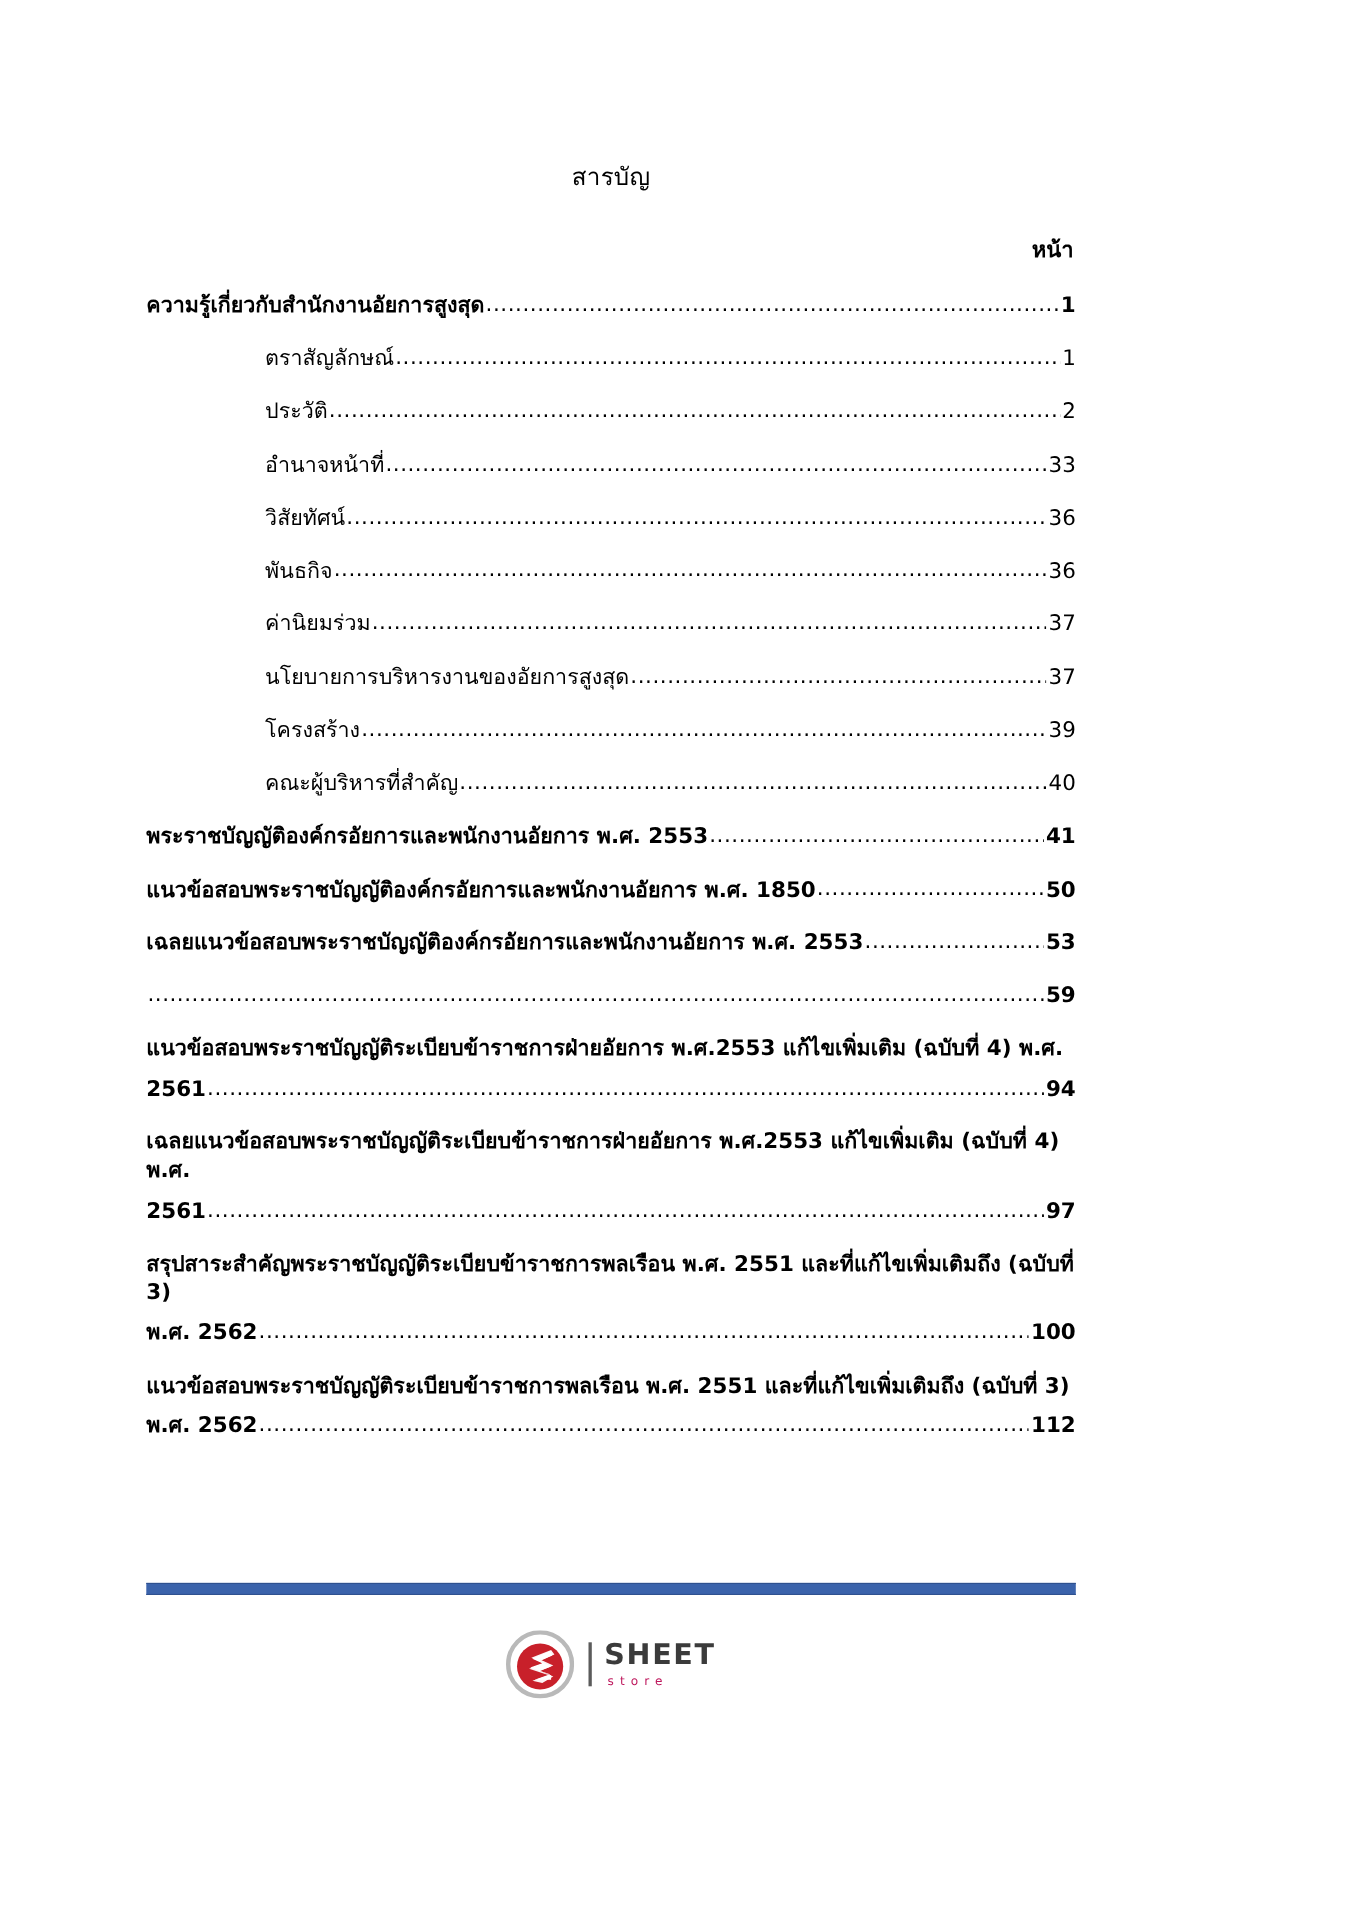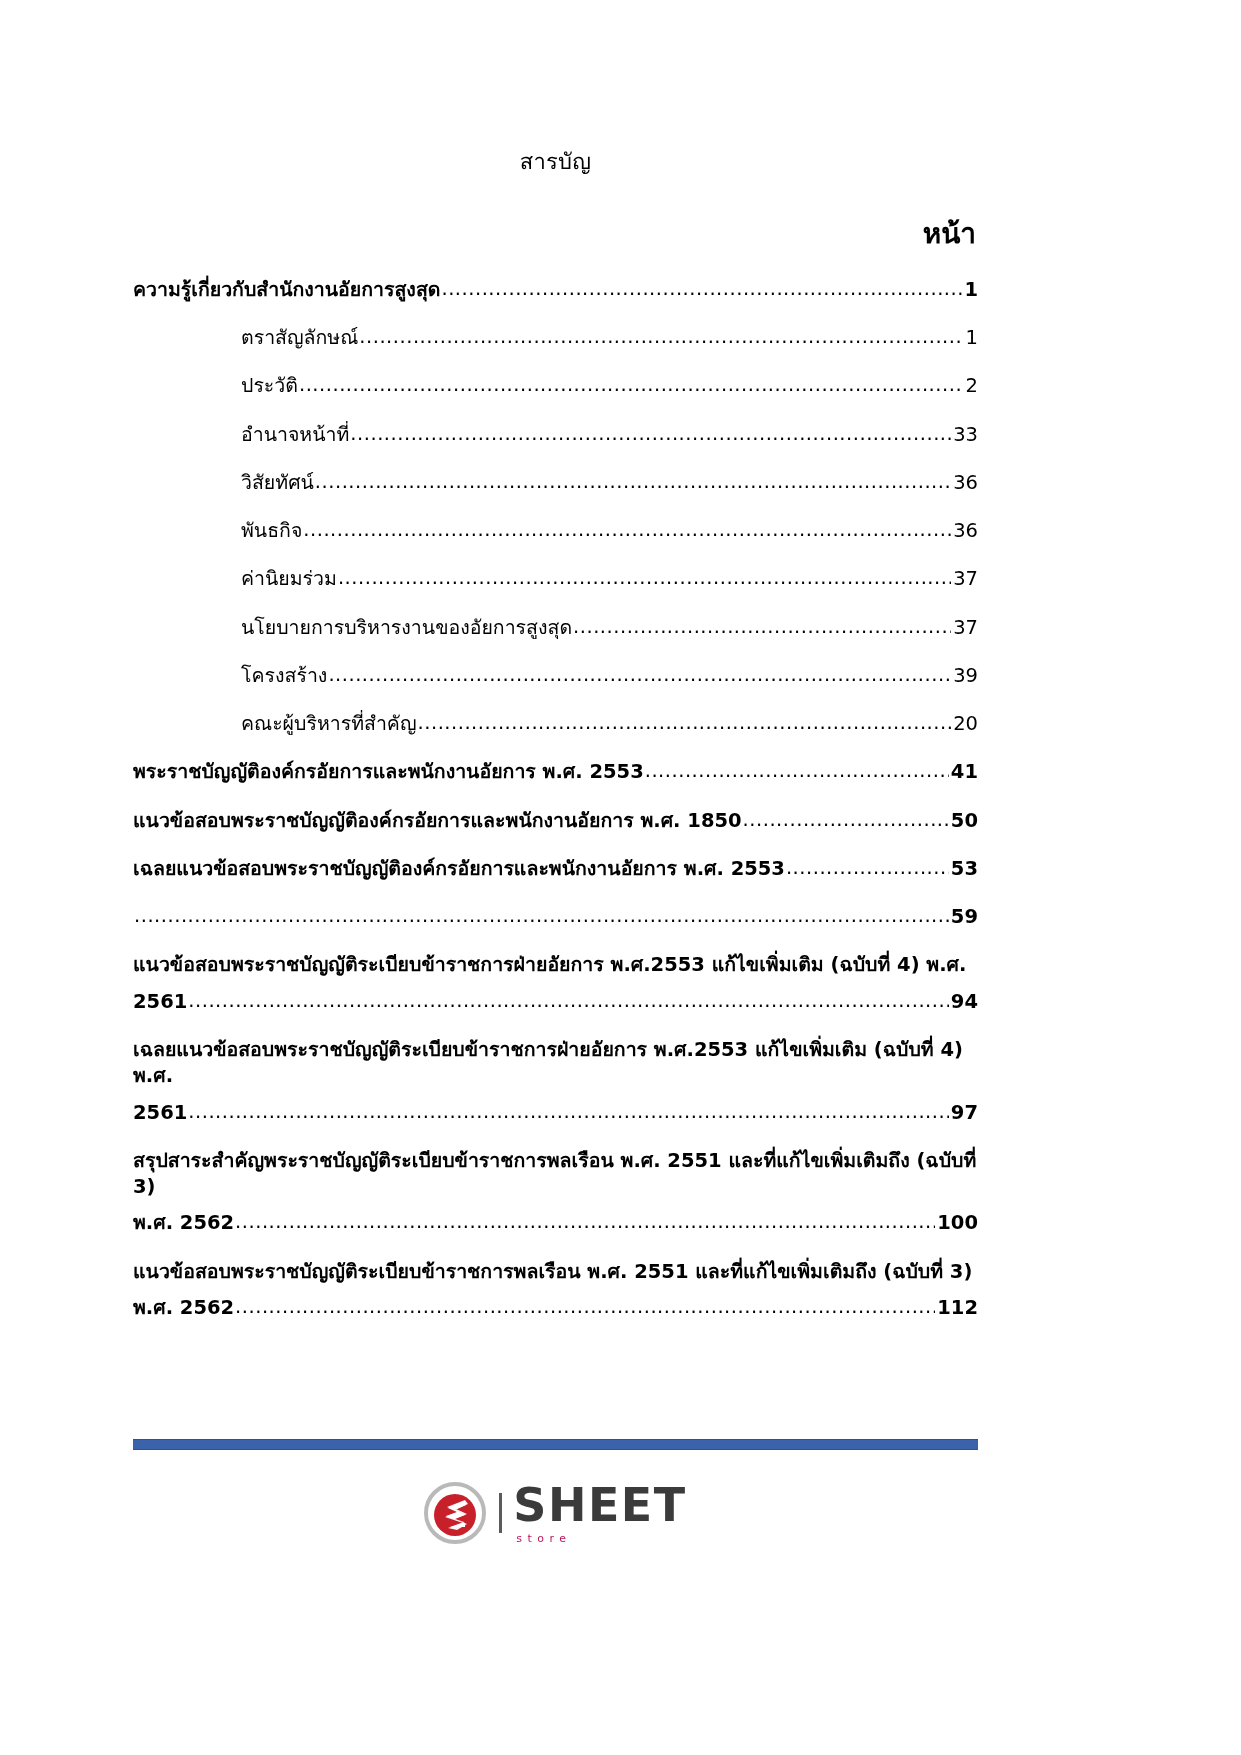--- a/index.html
+++ b/index.html
@@ -38,21 +38,21 @@
     text-align: center;
     font-size: 22px;
     line-height: 1;
     margin-top: 135px;
     letter-spacing: 0.2px;
   }
 
   
   .page-col-header {
     text-align: right;
-    font-size: 28px;
+    font-size: 20px;
     font-weight: bold;
     margin-top: 38px;
     padding-right: 2px;
   }
 
   
   .toc-list {
     margin-top: 22px;
   }
 
@@ -162,21 +162,21 @@
 
   .logo-wordmark {
     display: flex;
     flex-direction: column;
     justify-content: center;
     line-height: 1;
   }
 
   .logo-sheet {
     font-family: "DejaVu Sans", "Liberation Sans", sans-serif;
-    font-size: 46px;
+    font-size: 26px;
     font-weight: bold;
     letter-spacing: 1.5px;
     color: #3b3b3b;
   }
 
   .logo-store {
     font-family: "DejaVu Sans", "Liberation Sans", sans-serif;
     font-size: 11px;
     letter-spacing: 5.5px;
     color: #be185d;
@@ -255,21 +255,21 @@
           <div class="row-inner">
             <span class="toc-label">โครงสร้าง</span>
             <span class="toc-dots"></span>
             <span class="toc-page">39</span>
           </div>
         </div>
         <div class="toc-row level-2">
           <div class="row-inner">
             <span class="toc-label">คณะผู้บริหารที่สำคัญ</span>
             <span class="toc-dots"></span>
-            <span class="toc-page">20</span>
+            <span class="toc-page">40</span>
           </div>
         </div>
         <div class="toc-row level-1">
           <div class="row-inner">
             <span class="toc-label">พระราชบัญญัติองค์กรอัยการและพนักงานอัยการ พ.ศ. 2553</span>
             <span class="toc-dots"></span>
             <span class="toc-page">41</span>
           </div>
         </div>
         <div class="toc-row level-1">

